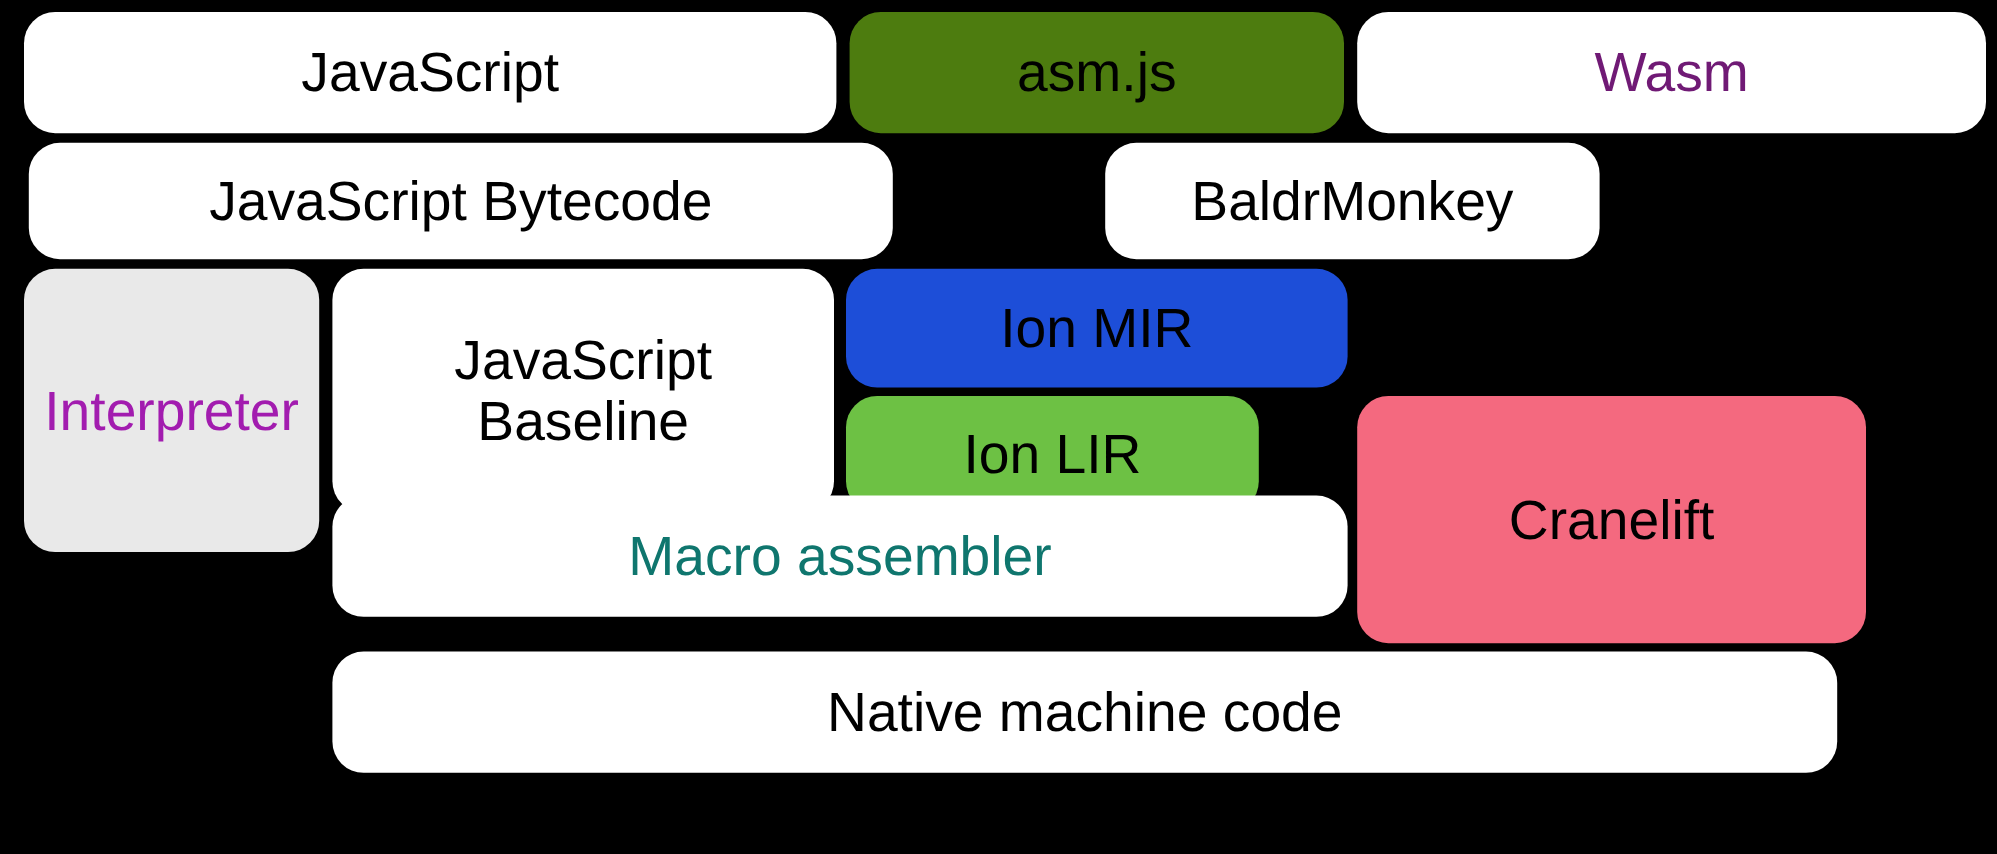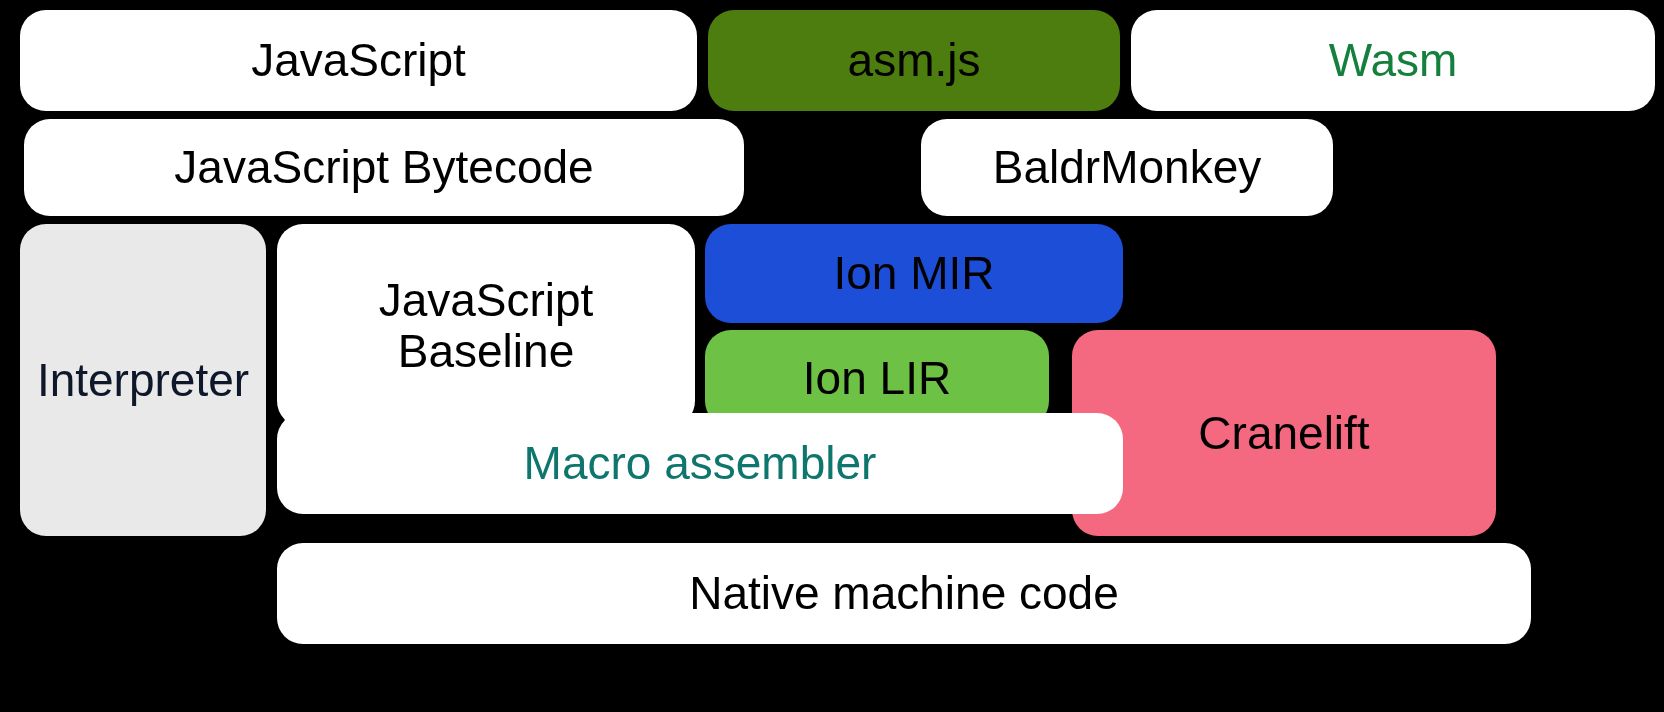--- a/index.html
+++ b/index.html
@@ -35,24 +35,24 @@
   .fill-grey  { background: #e9e9e9; }
   .fill-green { background: #6dc144; }
   .fill-pink  { background: #f4697f; }
 </style>
 </head>
 <body>
 
 <div id="diagram" style="background: rgb(0, 0, 0);">
     <div class="node fill-white" style="left: 20px; top: 10px; width: 677px; height: 101px; background: rgb(255, 255, 255); color: rgb(0, 0, 0);">JavaScript</div>
     <div class="node fill-white" style="left: 708px; top: 10px; width: 412px; height: 101px; background: #4d7c0f; color: rgb(0, 0, 0);">asm.js</div>
-    <div class="node fill-white" style="left: 1131px; top: 10px; width: 524px; height: 101px; background: rgb(255, 255, 255); color: #15803d;">Wasm</div>
+    <div class="node fill-white" style="left: 1131px; top: 10px; width: 524px; height: 101px; background: rgb(255, 255, 255); color: #701a75;">Wasm</div>
     <div class="node fill-white" style="left: 24px; top: 119px; width: 720px; height: 97px; background: rgb(255, 255, 255); color: rgb(0, 0, 0);">JavaScript Bytecode</div>
     <div class="node fill-white" style="left: 921px; top: 119px; width: 412px; height: 97px; background: rgb(255, 255, 255); color: rgb(0, 0, 0);">BaldrMonkey</div>
-    <div class="node fill-grey" style="left: 20px; top: 224px; width: 246px; height: 312px; background: rgb(233, 233, 233); color: #0f172a;">Interpreter</div>
+    <div class="node fill-grey" style="left: 20px; top: 224px; width: 246px; height: 236px; background: rgb(233, 233, 233); color: #a21caf;">Interpreter</div>
     <div class="node fill-white" style="left: 277px; top: 224px; width: 418px; height: 203px; background: rgb(255, 255, 255); color: rgb(0, 0, 0);">JavaScript
 Baseline</div>
     <div class="node fill-green" style="left: 705px; top: 224px; width: 418px; height: 99px; background: #1d4ed8; color: rgb(0, 0, 0);">Ion MIR</div>
     <div class="node fill-green" style="left: 705px; top: 330px; width: 344px; height: 97px; background: rgb(109, 193, 68); color: rgb(0, 0, 0);">Ion LIR</div>
-    <div class="node fill-pink" style="left: 1072px; top: 330px; width: 424px; height: 206px; background: rgb(244, 105, 127); color: rgb(0, 0, 0);">Cranelift</div>
+    <div class="node fill-pink" style="left: 1131px; top: 330px; width: 424px; height: 206px; background: rgb(244, 105, 127); color: rgb(0, 0, 0);">Cranelift</div>
     <div class="node fill-white" style="left: 277px; top: 413px; width: 846px; height: 101px; background: rgb(255, 255, 255); color: #0f766e;">Macro assembler</div>
     <div class="node fill-white" style="left: 277px; top: 543px; width: 1254px; height: 101px; background: rgb(255, 255, 255); color: rgb(0, 0, 0);">Native machine code</div>
   </div>
 
 </body></html>

